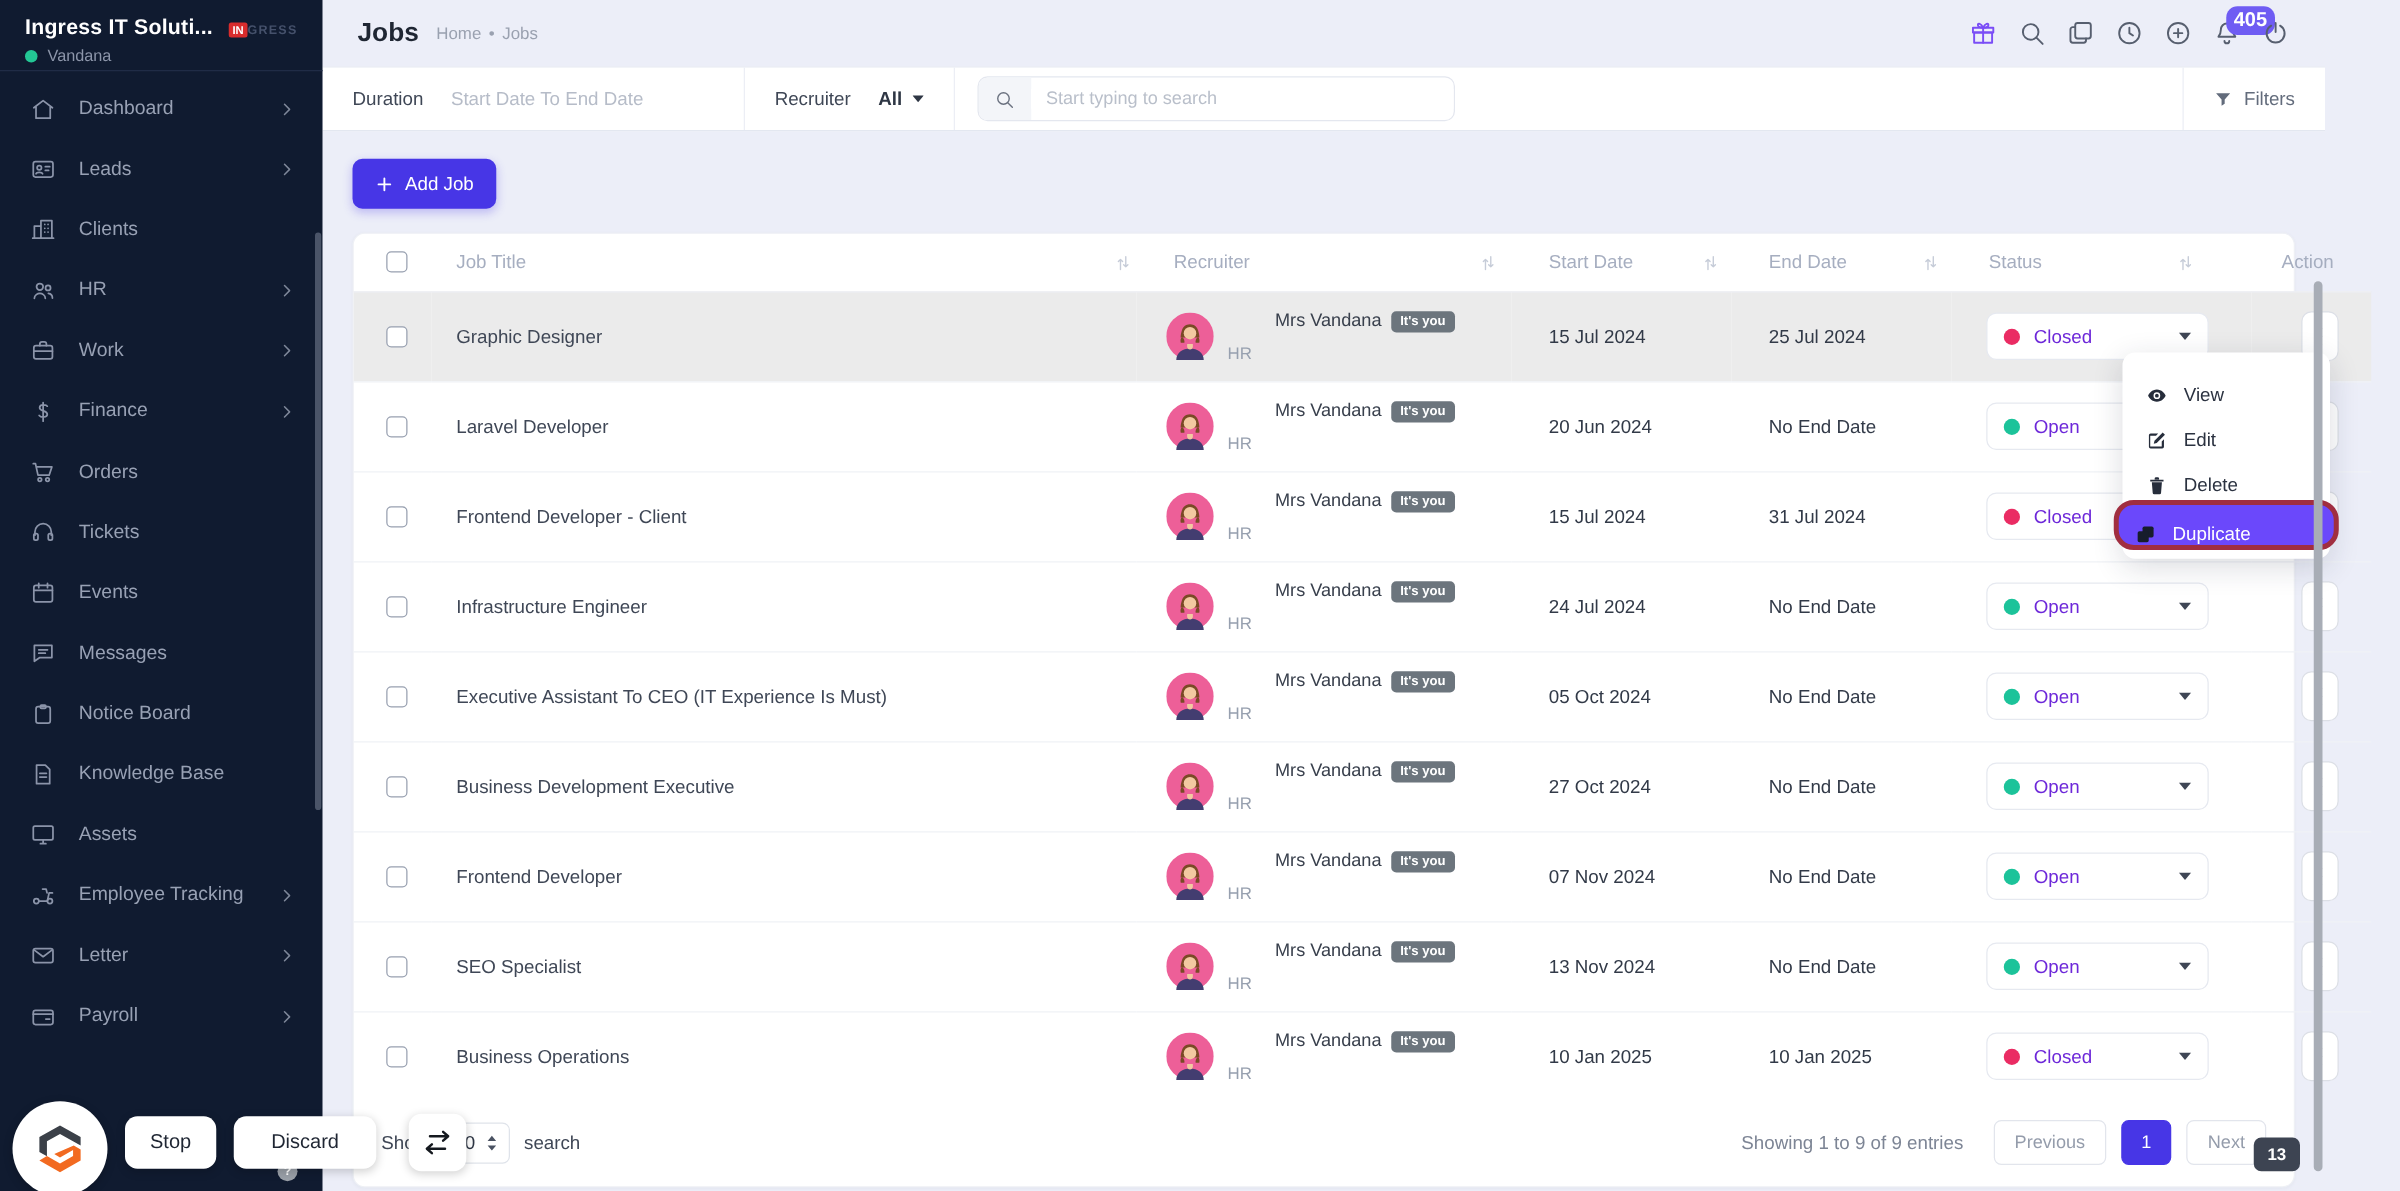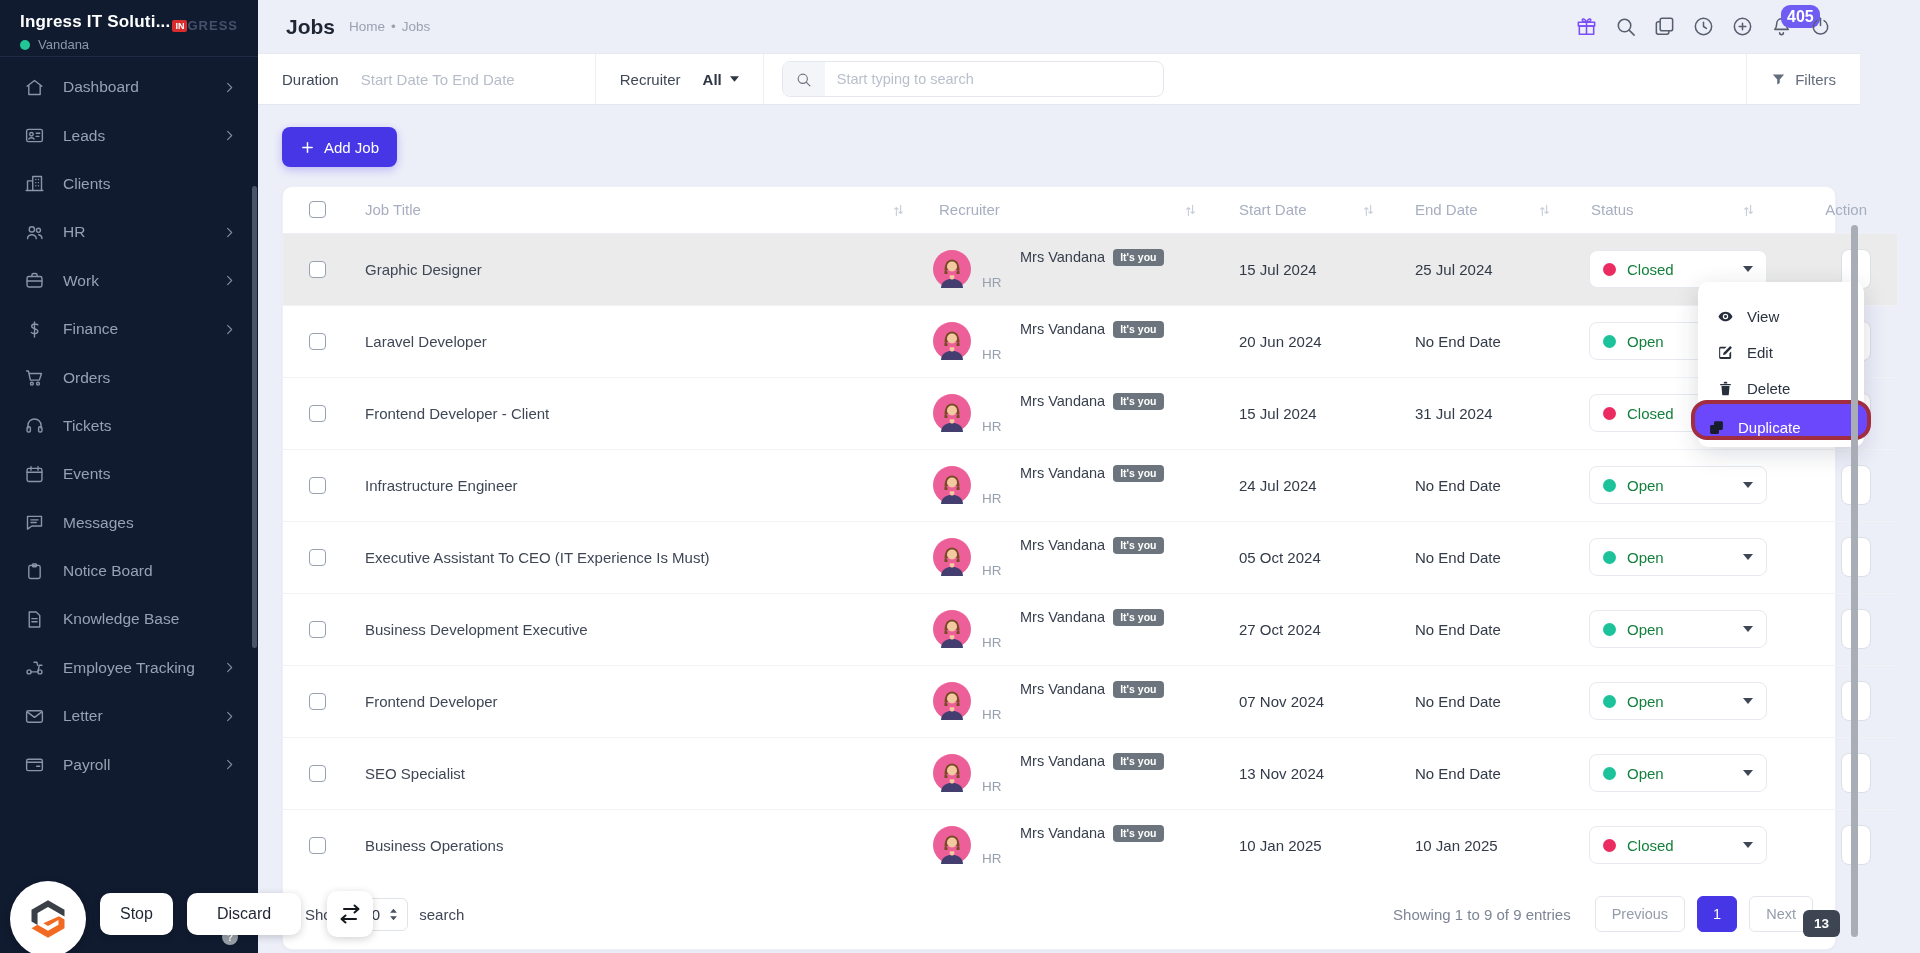--- a/index.html
+++ b/index.html
@@ -8,21 +8,21 @@
   .app { position:relative; width:1860px; height:953px; display:flex; }
 
   
   .sidebar { width:258px; flex-shrink:0; background:#101b30; position:relative; display:flex; flex-direction:column; }
   .side-head { padding:12px 20px 10px; border-bottom:1px solid #202c46; position:relative; height:57px; }
   .company { color:#fff; font-size:17px; font-weight:700; letter-spacing:.2px; white-space:nowrap; }
   .user-line { display:flex; align-items:center; gap:8px; margin-top:5px; font-size:13px; color:#8d96aa; }
   .dot-green { width:10px; height:10px; border-radius:50%; background:#23c795; }
   .side-logo { position:absolute; right:20px; top:18px; display:flex; align-items:center; }
   .logo-in { background:#d92c2c; color:#fff; font-size:9px; font-weight:700; padding:1px 3px; border-radius:2px; }
-  .logo-rest { color:#45516b; font-size:13px; font-weight:700; letter-spacing:1px; }
+  .logo-rest { color:#45516b; font-size:10px; font-weight:700; letter-spacing:1px; }
   .nav { flex:1; padding-top:6px; }
   .nav-item { display:flex; align-items:center; height:48.4px; padding:0 22px 0 24px; gap:18px; font-size:15.5px; color:#98a1b4; cursor:pointer; }
   .nicon { width:21px; height:21px; color:#8b94a9; flex-shrink:0; }
   .nicon svg { width:100%; height:100%; display:block; }
   .chev { margin-left:auto; width:13px; height:13px; color:#7e8799; }
   .chev svg { width:100%; height:100%; display:block; }
   .sidebar-scroll { position:absolute; right:1px; top:186px; width:5px; height:462px; background:#4a5468; border-radius:3px; }
 
   
   .main { flex:1; display:flex; flex-direction:column; min-width:0; }
@@ -74,21 +74,21 @@
   tbody td { height:72px; border-bottom:1px solid #f0f2f6; font-size:15px; color:#323a48; vertical-align:middle; }
   tbody tr.highlight { background:#ebebeb; }
   tbody tr:last-child td { border-bottom:0; }
   .title-cell { padding-left:20px; color:#3f4756; }
   .rec { display:flex; align-items:center; gap:11px; padding-left:24px; }
   .avatar { width:38px; height:38px; flex-shrink:0; }
   .avatar svg { width:100%; height:100%; display:block; }
   .rec-name { font-size:14.5px; color:#39404d; display:flex; gap:8px; align-items:center;margin-left:38px; }
   .itsyou { background:#6c757d; color:#fff; font-size:10.5px; font-weight:700; padding:2.5px 7px; border-radius:4px; white-space:nowrap; }
   .rec-dept { font-size:13.5px; color:#97a0af; margin-top:9px; }
-  .status-sel { display:flex; align-items:center; gap:11px; border:1px solid #e6e9f0; border-radius:8px; height:38px; padding:0 13px; width:178px; background:#fff; font-size:15px; color:#15803d; margin-left:28px; cursor:pointer; }
+  .status-sel { display:flex; align-items:center; gap:11px; border:1px solid #e6e9f0; border-radius:8px; height:38px; padding:0 13px; width:178px; background:#fff; font-size:15px; color:#6d28d9; margin-left:28px; cursor:pointer; }
   .sdot { width:13px; height:13px; border-radius:50%; flex-shrink:0; background:#9aa; }
   .status-sel.open .sdot { background:#1cc39a; }
   .status-sel.closed .sdot { background:#ea2c63; }
   .caret-md { width:10px; height:6px; margin-left:auto; color:#3f4655; }
   .td-action { text-align:right; padding-right:26px; }
   .kebab { width:30px; height:40px; border:1px solid #dcdfe6; border-radius:8px; background:#fff; color:#7c8494; display:inline-flex; align-items:center; justify-content:center; cursor:pointer; }
   .kebab svg { width:4px; height:18px; display:block; }
 
   .card-footer { display:flex; align-items:center; padding:15px 22px 17px; }
   .show-group { display:flex; align-items:center; gap:11px; color:#3f4756; font-size:15px; }
@@ -316,20 +316,34 @@
             </svg>
           </span>
           <span class="nav-label">Knowledge Base</span>
           <span class="chev" style="visibility: hidden;">
             <svg viewBox="0 0 24 24" fill="none" stroke="currentColor" stroke-width="2.2" stroke-linecap="round" stroke-linejoin="round">
               <path d="M8.5 4.5 16 12l-7.5 7.5"></path>
             </svg>
           </span>
         </div>
 
+        <div class="nav-item">
+          <span class="nicon">
+            <svg viewBox="0 0 24 24" fill="none" stroke="currentColor" stroke-width="1.6" stroke-linecap="round" stroke-linejoin="round">
+              <rect x="3" y="4.5" width="18" height="12.5" rx="1.5"></rect>
+              <path d="M9.5 20.5h5M12 17.5v3"></path>
+            </svg>
+          </span>
+          <span class="nav-label">Assets</span>
+          <span class="chev" style="visibility: hidden;">
+            <svg viewBox="0 0 24 24" fill="none" stroke="currentColor" stroke-width="2.2" stroke-linecap="round" stroke-linejoin="round">
+              <path d="M8.5 4.5 16 12l-7.5 7.5"></path>
+            </svg>
+          </span>
+        </div>
 
 
         <div class="nav-item">
           <span class="nicon">
             <svg viewBox="0 0 24 24" fill="none" stroke="currentColor" stroke-width="1.6" stroke-linecap="round" stroke-linejoin="round">
               <circle cx="5.8" cy="17" r="2.3"></circle>
               <circle cx="18.2" cy="17" r="2.3"></circle>
               <path d="M8 17h7.8l1.7-7.5h3M11.5 6h3.2l.9 3.5"></path>
             </svg>
           </span>

